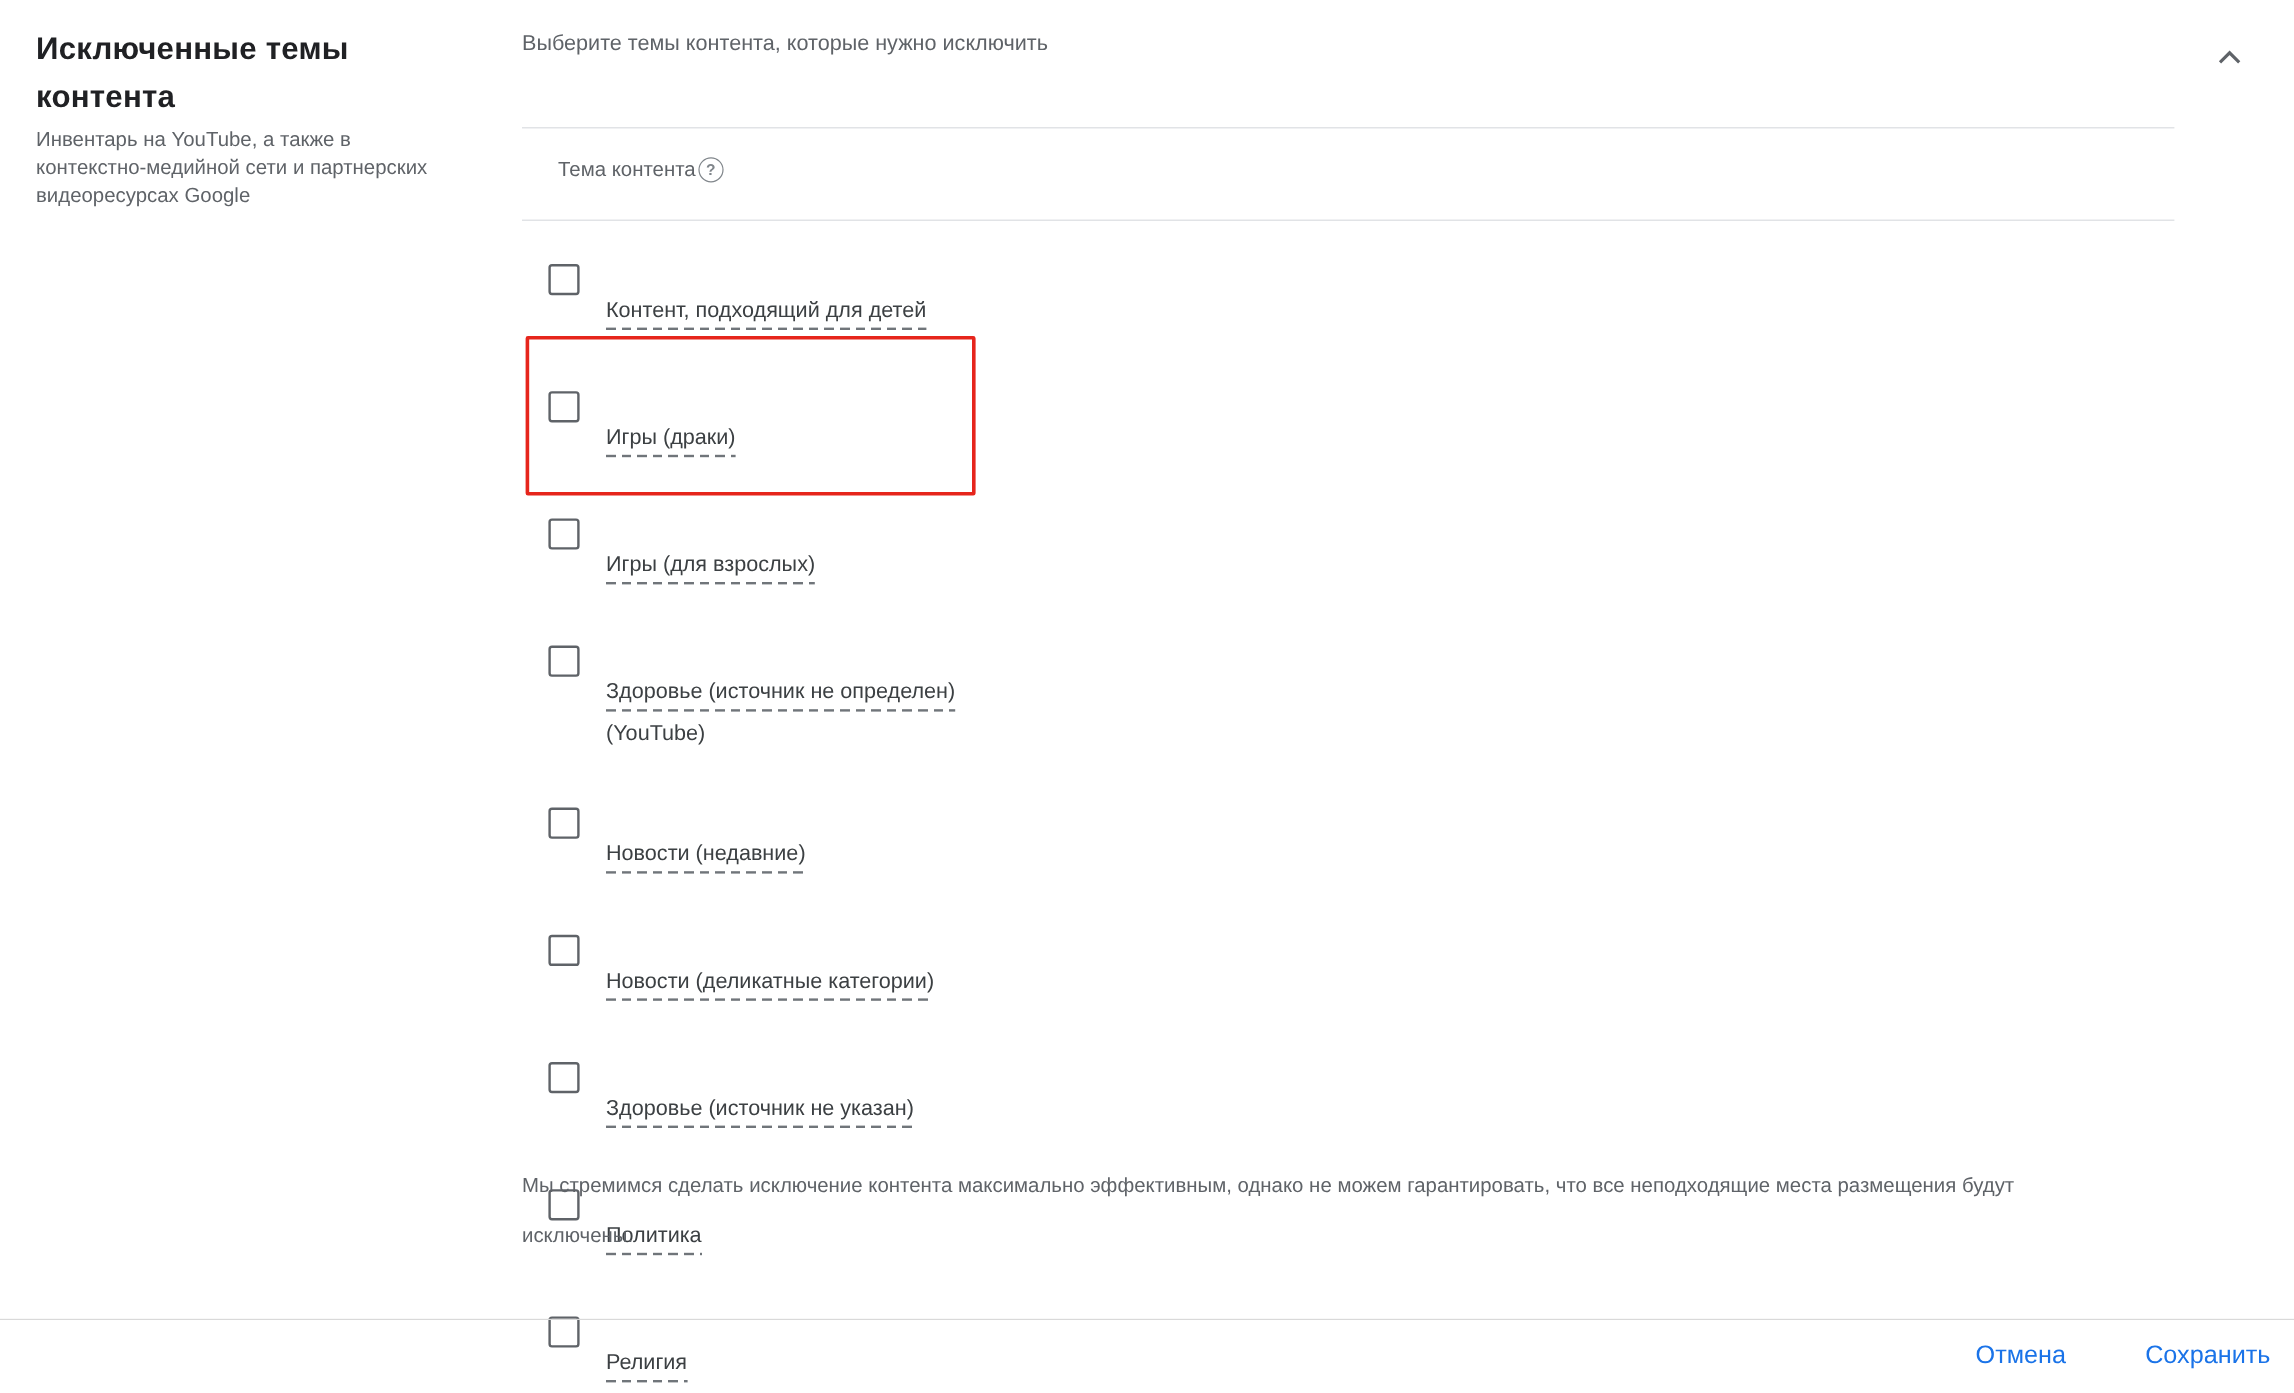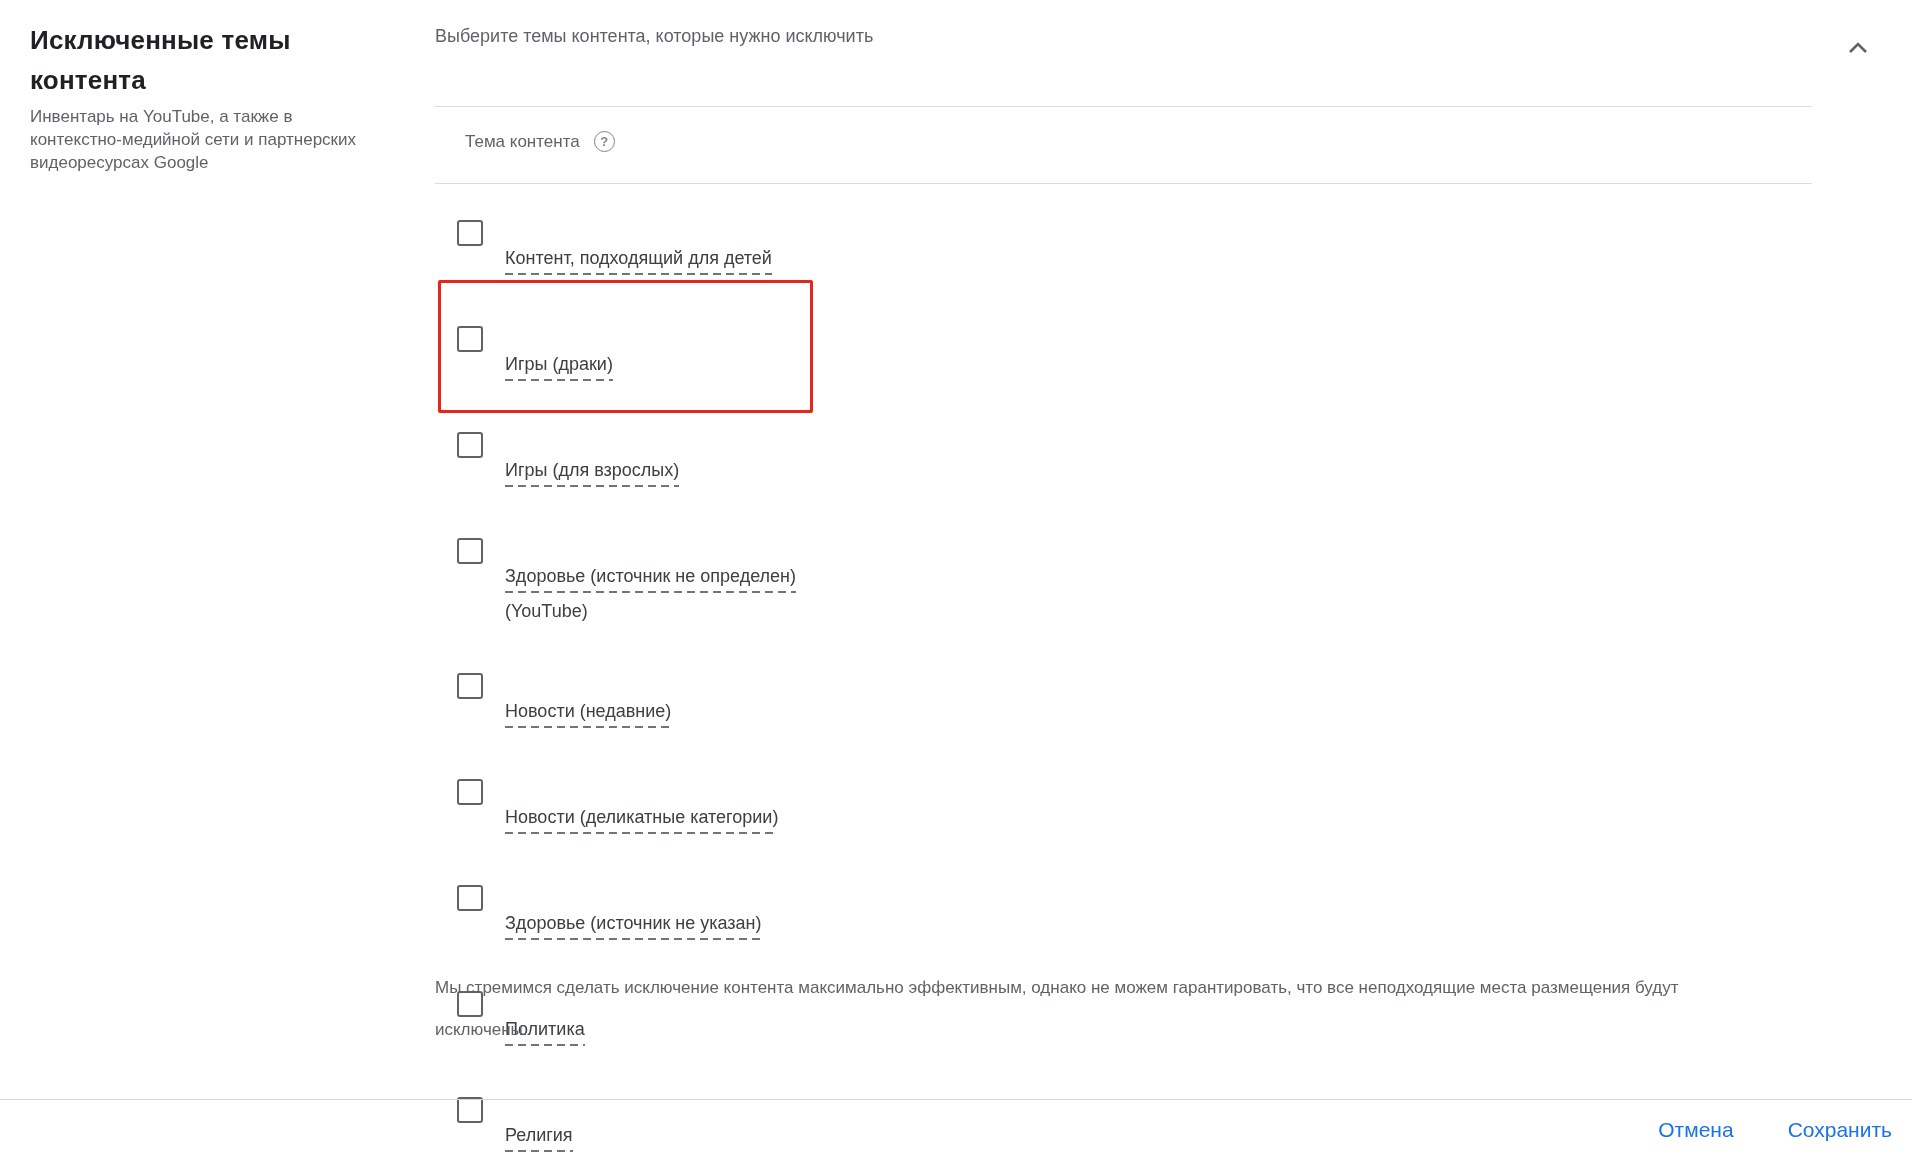--- a/index.html
+++ b/index.html
@@ -10,21 +10,21 @@
   .sidebar { position:absolute; left:30px; top:20px; width:330px; }
   .sidebar-title { font-size:26px; line-height:40px; font-weight:600; color:#202124; letter-spacing:.2px; }
   .sidebar-desc  { margin-top:5px; font-size:17px; line-height:23px; color:#5f6368; }
 
   
   .content { position:absolute; left:435px; top:0; width:1377px; }
   .instruction { position:absolute; top:26px; left:0; font-size:18px; color:#5f6368; }
   .divider { position:absolute; left:0; width:1377px; height:1px; background:#dadce0; }
   .divider-1 { top:106px; }
   .divider-2 { top:183px; }
-  .col-header { position:absolute; top:131px; left:30px; display:flex; align-items:center; gap:14px;
+  .col-header { position:absolute; top:131px; left:30px; display:flex; align-items:center; gap:2px;
                 font-size:17px; color:#5f6368; }
   .help-circle { width:21px; height:21px; border:1.5px solid #80868b; border-radius:50%;
                  display:flex; align-items:center; justify-content:center;
                  font-size:13px; font-weight:700; color:#80868b; cursor:pointer; }
 
   
   .topics { position:absolute; top:220px; left:22px; width:1340px; }
   .topic-row { display:flex; align-items:flex-start; min-height:26px; margin-bottom:51px; }
   .topic-checkbox { appearance:none; -webkit-appearance:none; width:26px; height:26px;
                     border:2px solid #5f6368; border-radius:3px; background:#fff;
@@ -44,21 +44,21 @@
   .disclaimer { position:absolute; top:967px; left:0; width:1310px;
                 font-size:17px; line-height:42px; color:#5f6368; }
 
   
   .collapse-btn { position:absolute; left:1840px; top:30px; width:36px; height:36px;
                   display:flex; align-items:center; justify-content:center; cursor:pointer;
                   background:none; border:none; }
 
   
   .footer-divider { position:absolute; left:0; top:1099px; width:1912px; height:1px; background:#d9d9d9; }
-  .footer-actions { position:absolute; top:1112px; right:16px; display:flex; gap:46px; }
+  .footer-actions { position:absolute; top:1112px; right:16px; display:flex; gap:58px; }
   .footer-btn { background:none; border:none; font-family:inherit; font-size:21px;
                 color:#1a73e8; cursor:pointer; padding:6px 4px; }
 </style>
 </head>
 <body>
 
 <div class="sidebar">
   <div class="sidebar-title">Исключенные темы контента</div>
   <div class="sidebar-desc">Инвентарь на YouTube, а также в контекстно-медийной сети и партнерских видеоресурсах Google</div>
 </div>

